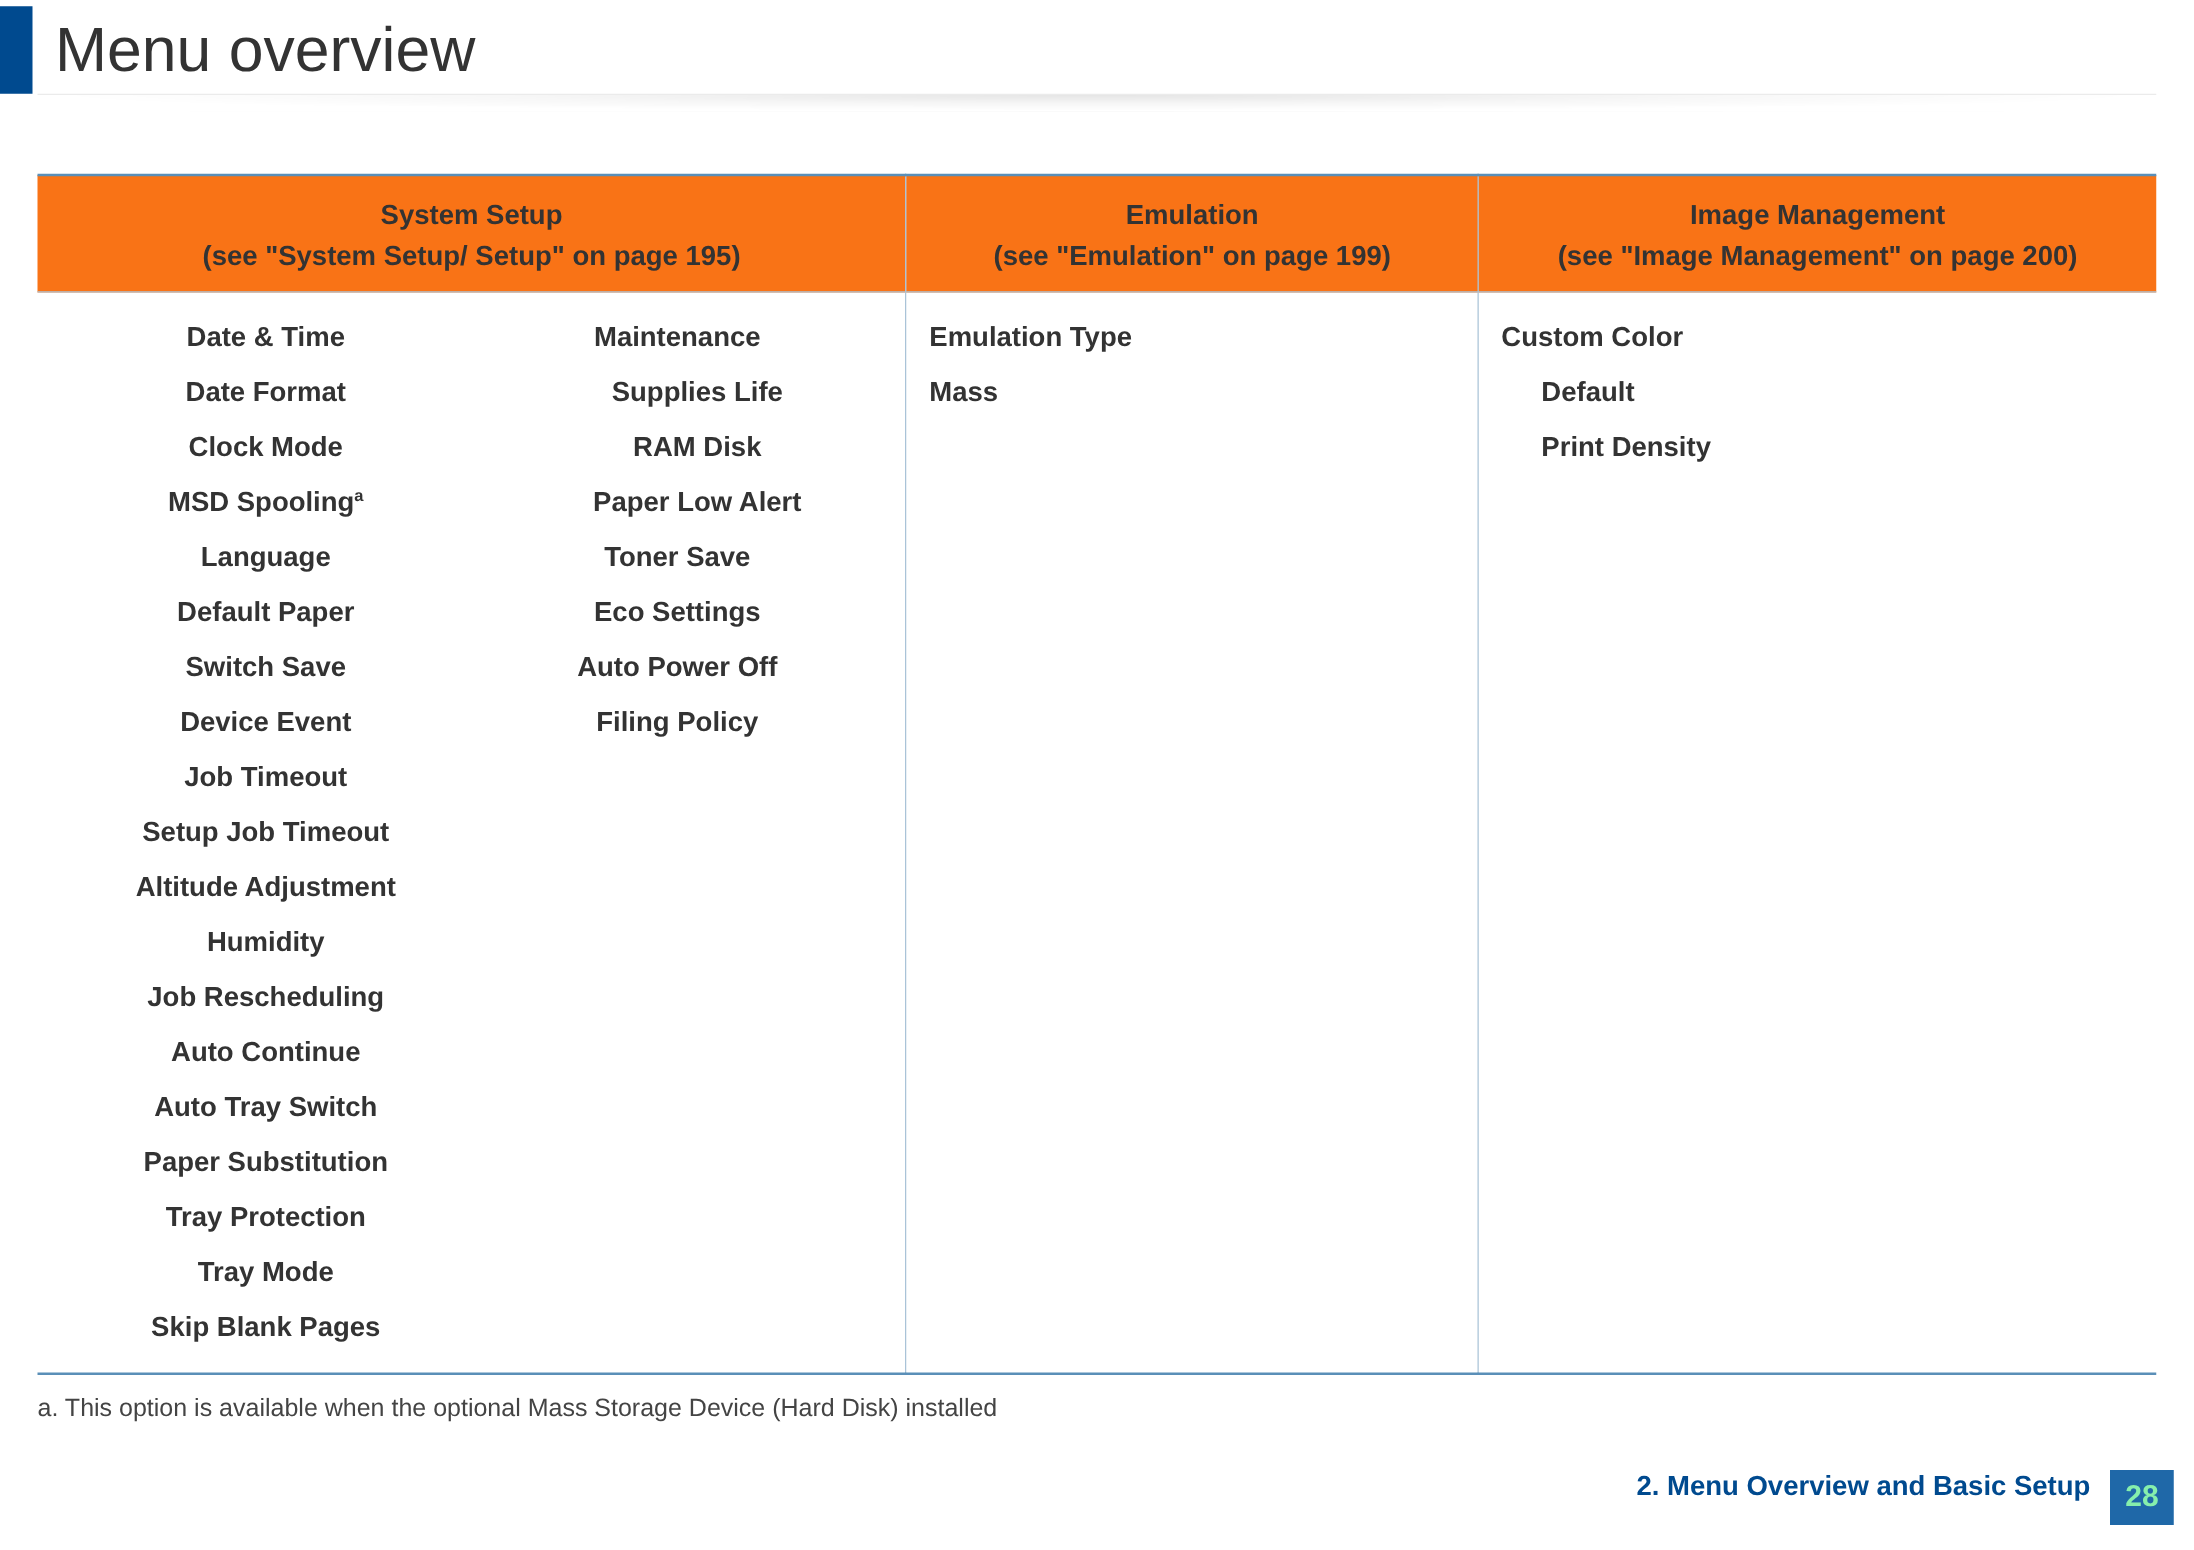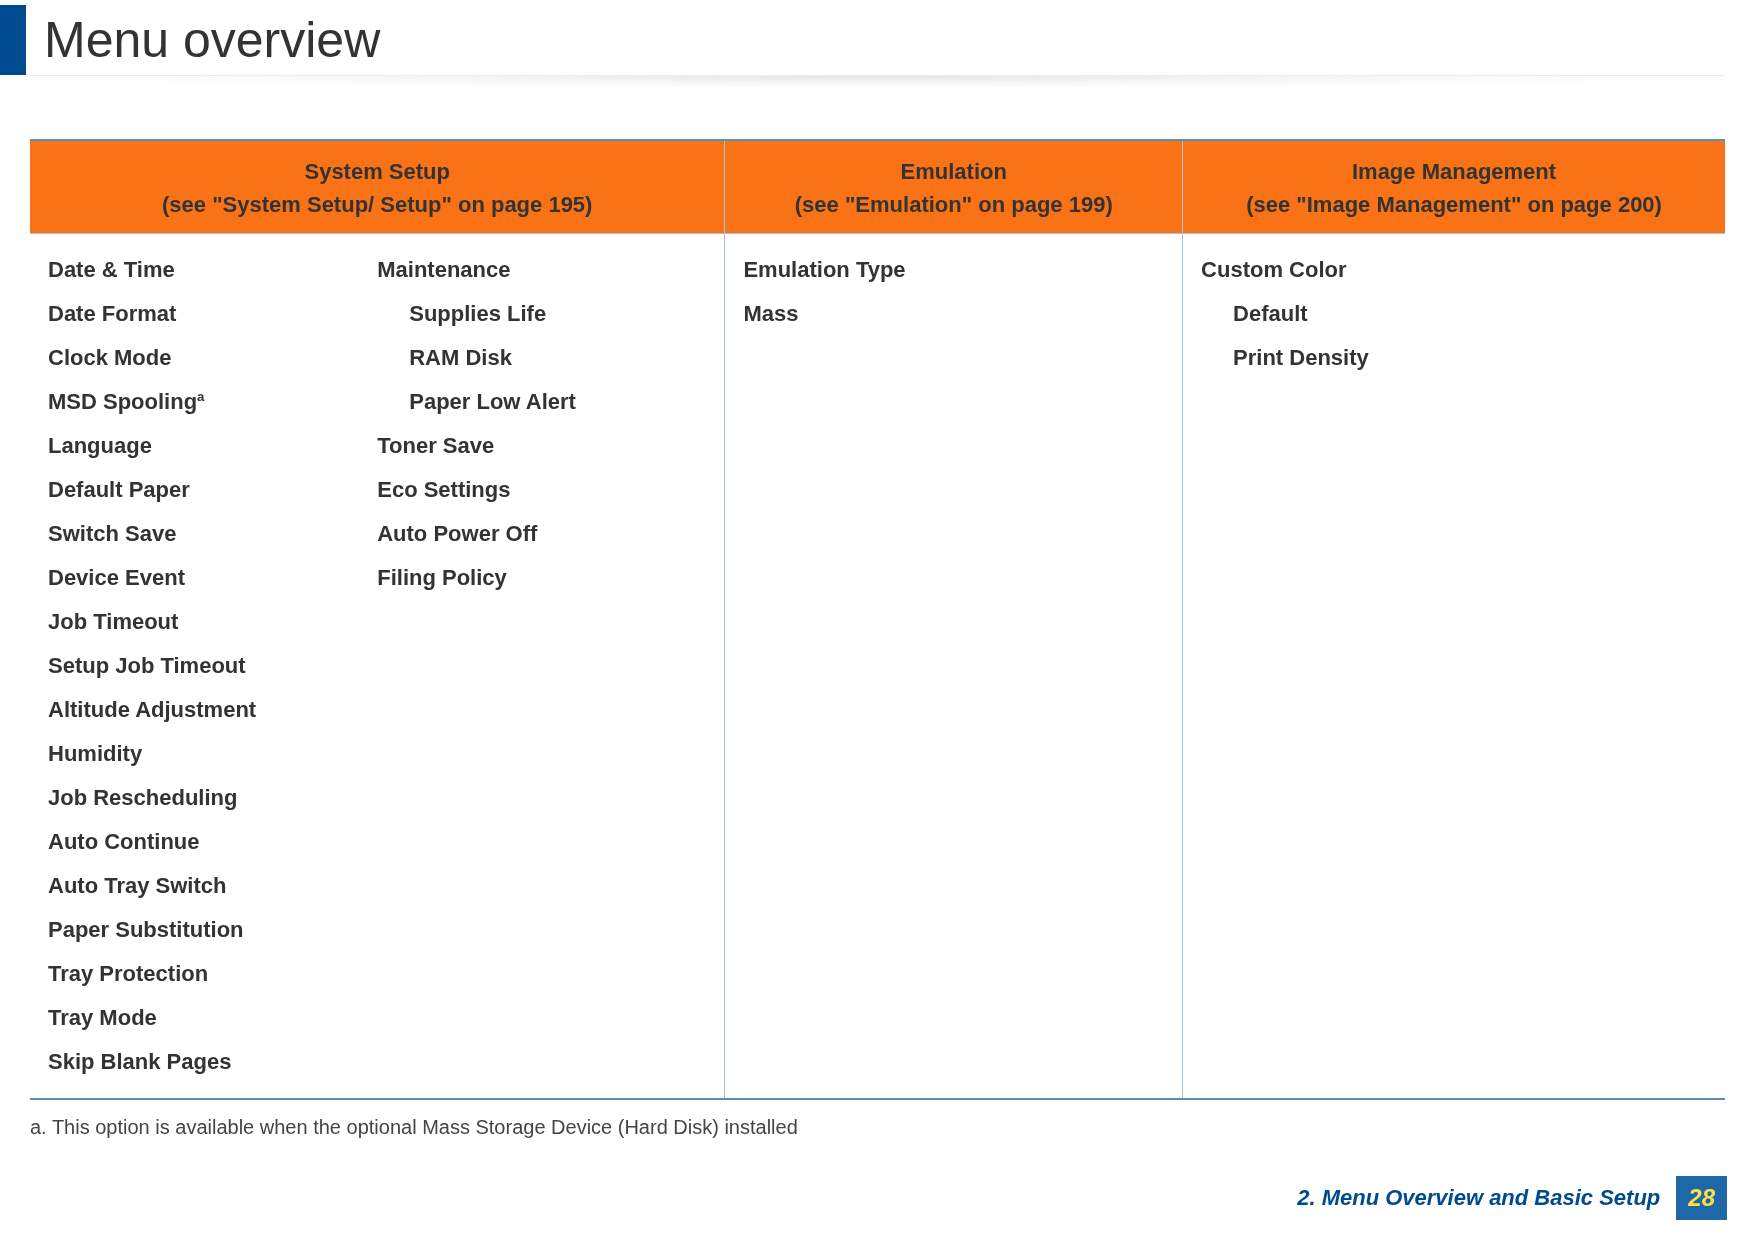--- a/index.html
+++ b/index.html
@@ -64,46 +64,44 @@
       vertical-align: top;
       padding: 14px 18px;
       font-size: 22px;
       font-weight: bold;
       line-height: 2.0;
     }
     .two-col {
       display: flex;
       width: 100%;
     }
-    .col { flex: 1; }
+    .col { flex: 1; text-align: center; }
     .indent { padding-left: 32px; }
     sup { font-size: 0.6em; vertical-align: super; }
     .footnote {
       font-size: 20px;
       font-weight: normal;
       color: #444;
       padding: 16px 30px 0 30px;
     }
     .footer {
       position: absolute;
       bottom: 20px;
-      right: 28px;
+      right: 16px;
       display: flex;
-      align-items: center;
-      font-style: italic;
     }
     .footer-text {
       font-size: 22px;
       font-weight: bold;
       color: #004a8f;
       margin-right: 16px;
     }
     .page-num {
       background: #1f68a8;
-      color: #fde047;
+      color: #86efac;
       font-weight: bold;
       font-size: 24px;
       padding: 8px 12px;
     }
   </style>
 </head>
 <body>
 
 <div class="header-bar">
   <div class="blue-block"></div>

